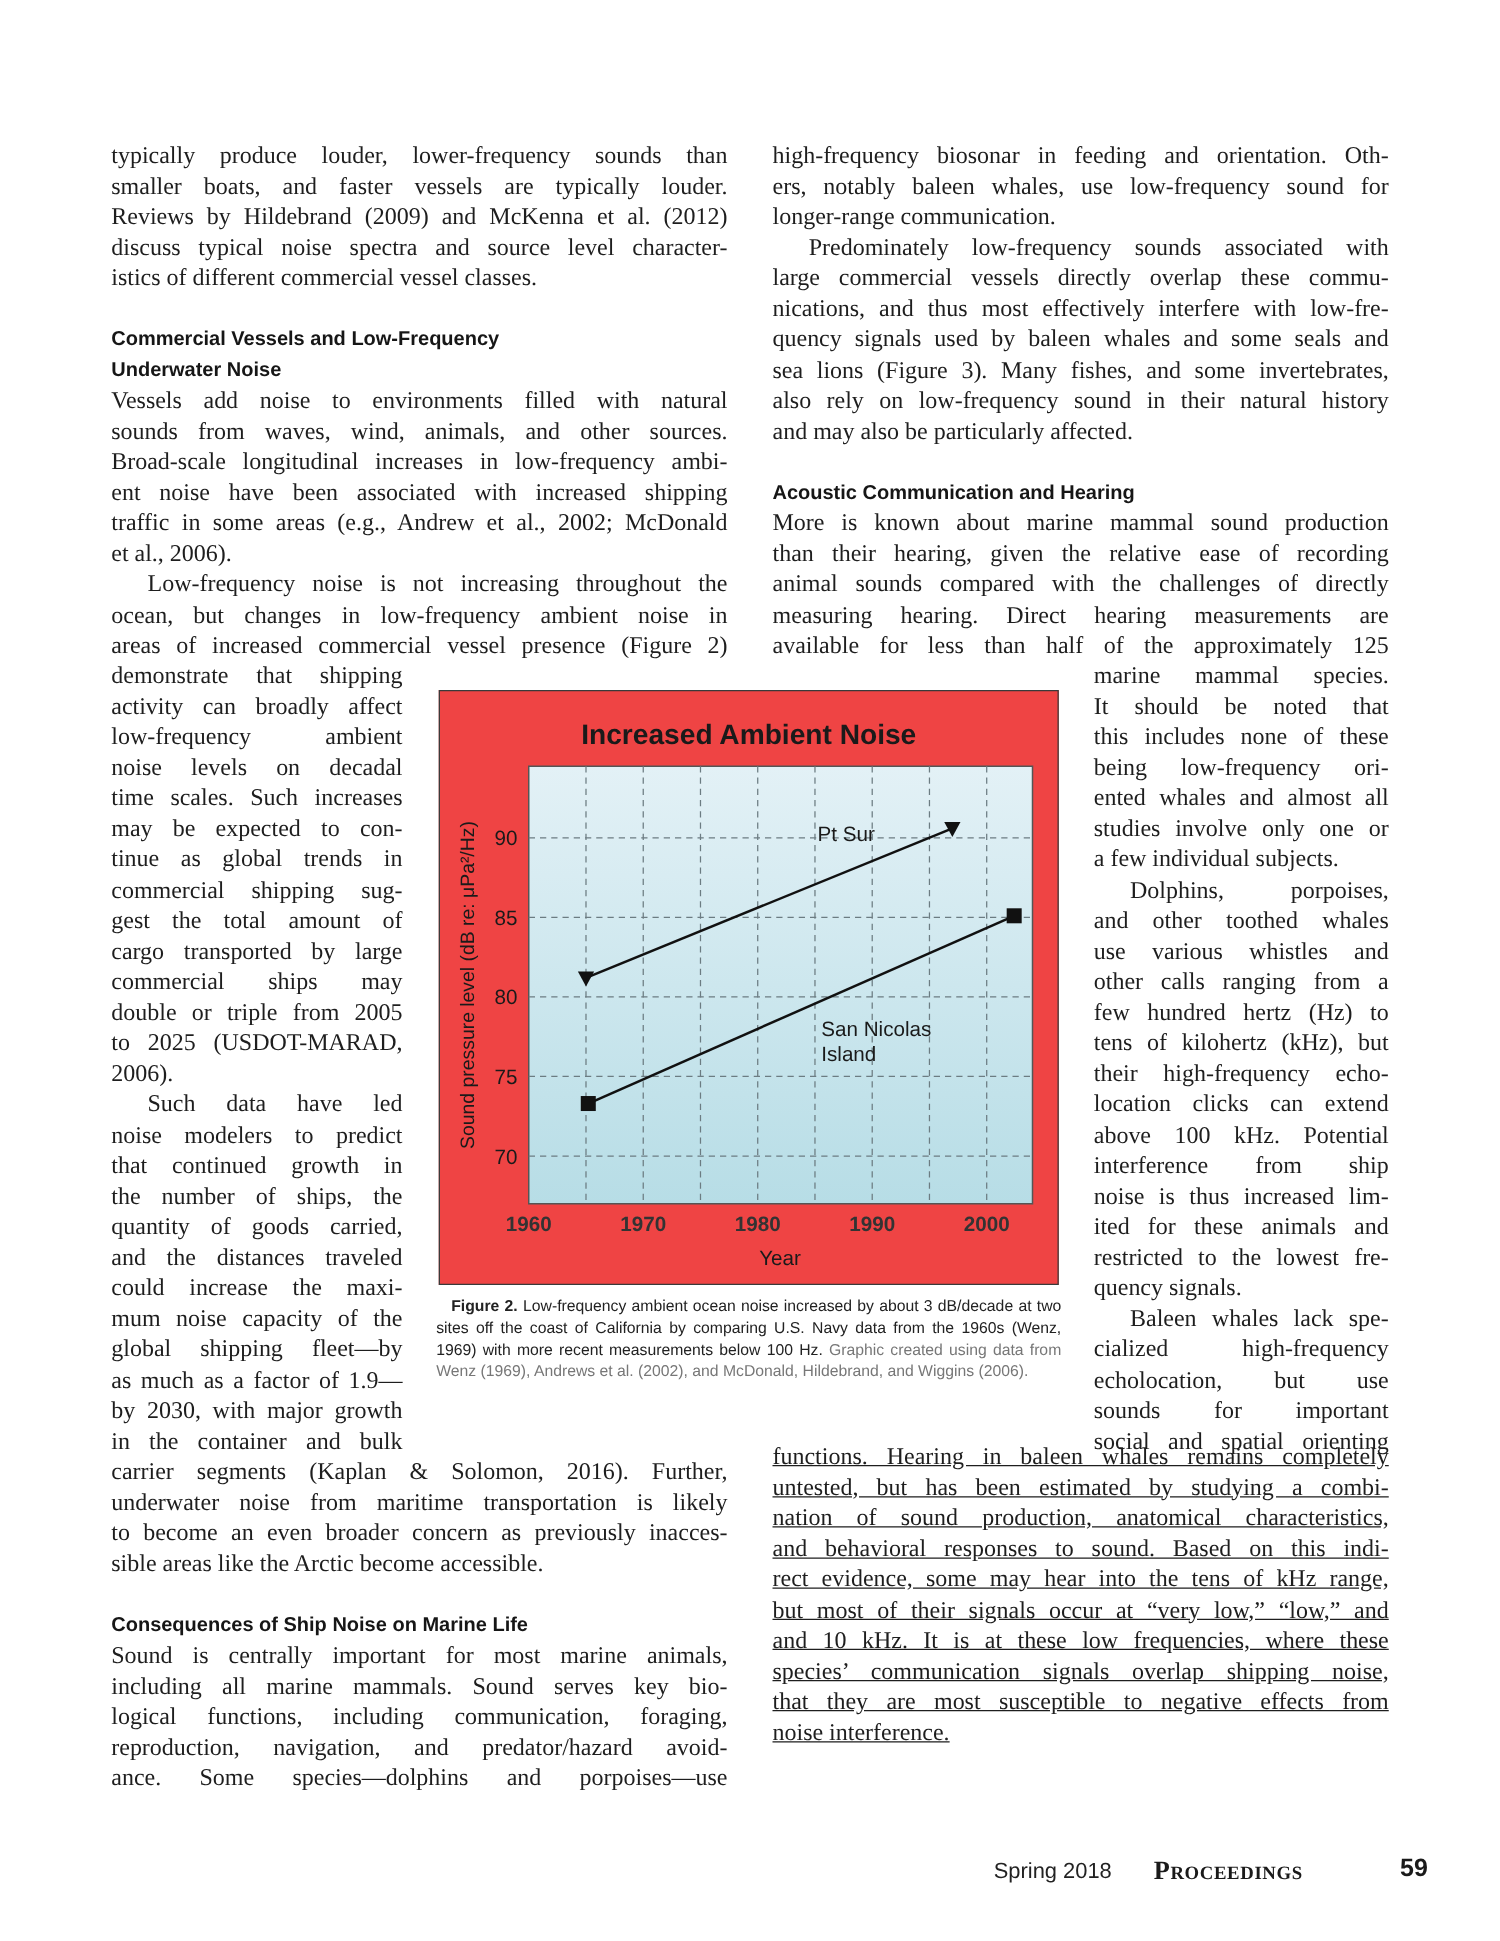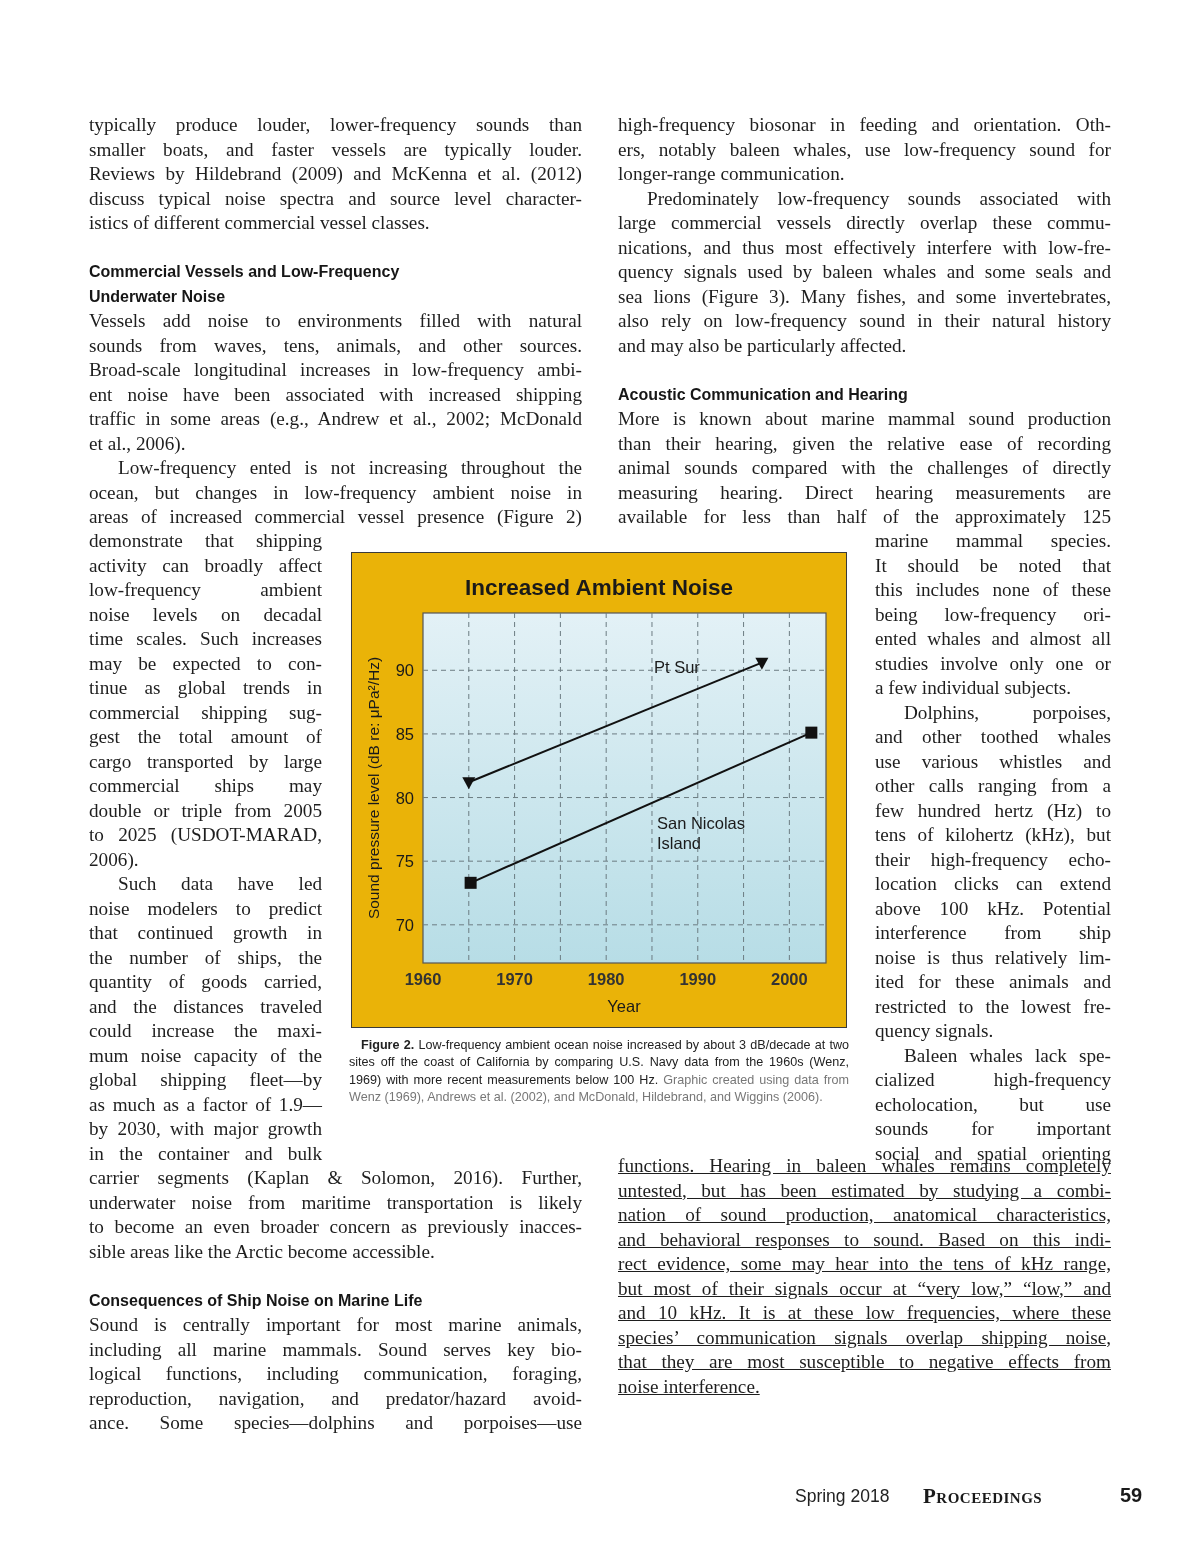--- a/index.html
+++ b/index.html
@@ -5,21 +5,21 @@
   html, body { margin: 0; padding: 0; background: #ffffff; }
   body { width: 1200px; height: 1553px; position: relative; overflow: hidden; color: #1a1a1a; }
   .col { position: absolute; font-family: "Liberation Serif", "DejaVu Serif", serif; font-size: 19.2px; line-height: 24.5px; color: #1e1e1e; }
   .col p { margin: 0; text-align: justify; text-align-last: auto; }
   .col h3 { margin: 0; font-family: "Liberation Sans", "DejaVu Sans", sans-serif; font-weight: bold; font-size: 16px; line-height: 24.5px; color: #161616; }
   .gap { height: 24.5px; }
   .line { display: block; text-align: justify; text-align-last: justify; white-space: nowrap; }
   .line.last { text-align-last: left; }
 
   
-  .figure-box { position: absolute; left: 351px; top: 552px; width: 496px; height: 476px; border: 1.5px solid #3a3a3a; box-sizing: border-box; background: #eab308; }
+  .figure-box { position: absolute; left: 351px; top: 552px; width: 496px; height: 476px; border: 1.5px solid #3a3a3a; box-sizing: border-box; background: #ef4444; }
   .caption { position: absolute; left: 349px; top: 1037px; width: 500px; font-family: "Liberation Sans", "DejaVu Sans", sans-serif; font-size: 12.6px; line-height: 17.3px; color: #222; text-align: justify; }
   .caption b { font-weight: bold; padding-left: 12px; }
   .caption .credit { color: #777; }
 
   .footer { position: absolute; top: 1484px; left: 0; width: 1016px; height: 30px; }
   .footer .issue { position: absolute; left: 795px; top: 2px; font-family: "Liberation Sans", "DejaVu Sans", sans-serif; font-size: 17.5px; color: #222; }
   .footer .mag { position: absolute; left: 923px; top: 0px; font-family: "Liberation Serif", "DejaVu Serif", serif; font-weight: bold; font-size: 21px; color: #1a1a1a; font-variant: small-caps; letter-spacing: 0.5px; }
   .footer .page { position: absolute; left: 1120px; top: 0px; font-family: Liberation Sans, sans-serif; font-weight: bold; font-size: 20px; color: #1a1a1a; text-align: center; }
 </style>
 </head>
@@ -33,28 +33,28 @@
     <span class="line">discuss typical noise spectra and source level character-</span>
     <span class="line last">istics of different commercial vessel classes.</span>
   </p>
   <div class="gap"></div>
   <h3>
     <span style="display:block">Commercial Vessels and Low-Frequency</span>
     <span style="display:block">Underwater Noise</span>
   </h3>
   <p>
     <span class="line">Vessels add noise to environments filled with natural</span>
-    <span class="line">sounds from waves, tens, animals, and other sources.</span>
+    <span class="line">sounds from waves, wind, animals, and other sources.</span>
     <span class="line">Broad-scale longitudinal increases in low-frequency ambi-</span>
     <span class="line">ent noise have been associated with increased shipping</span>
     <span class="line">traffic in some areas (e.g., Andrew et al., 2002; McDonald</span>
     <span class="line last">et al., 2006).</span>
   </p>
   <p>
-    <span class="line" style="padding-left:29px">Low-frequency ented is not increasing throughout the</span>
+    <span class="line" style="padding-left:29px">Low-frequency noise is not increasing throughout the</span>
     <span class="line">ocean, but changes in low-frequency ambient noise in</span>
     <span class="line">areas of increased commercial vessel presence (Figure 2)</span>
   </p>
 </div>
 
 <div class="col" style="left:89px; top:529px; width:233px;">
   <p>
     <span class="line">demonstrate that shipping</span>
     <span class="line">activity can broadly affect</span>
     <span class="line">low-frequency ambient</span>
@@ -144,21 +144,21 @@
     <span class="line" style="padding-left:29px">Dolphins, porpoises,</span>
     <span class="line">and other toothed whales</span>
     <span class="line">use various whistles and</span>
     <span class="line">other calls ranging from a</span>
     <span class="line">few hundred hertz (Hz) to</span>
     <span class="line">tens of kilohertz (kHz), but</span>
     <span class="line">their high-frequency echo-</span>
     <span class="line">location clicks can extend</span>
     <span class="line">above 100 kHz. Potential</span>
     <span class="line">interference from ship</span>
-    <span class="line">noise is thus relatively lim-</span>
+    <span class="line">noise is thus increased lim-</span>
     <span class="line">ited for these animals and</span>
     <span class="line">restricted to the lowest fre-</span>
     <span class="line last">quency signals.</span>
   </p>
   <p>
     <span class="line" style="padding-left:29px">Baleen whales lack spe-</span>
     <span class="line">cialized high-frequency</span>
     <span class="line">echolocation, but use</span>
     <span class="line">sounds for important</span>
     <span class="line">social and spatial orienting</span>

